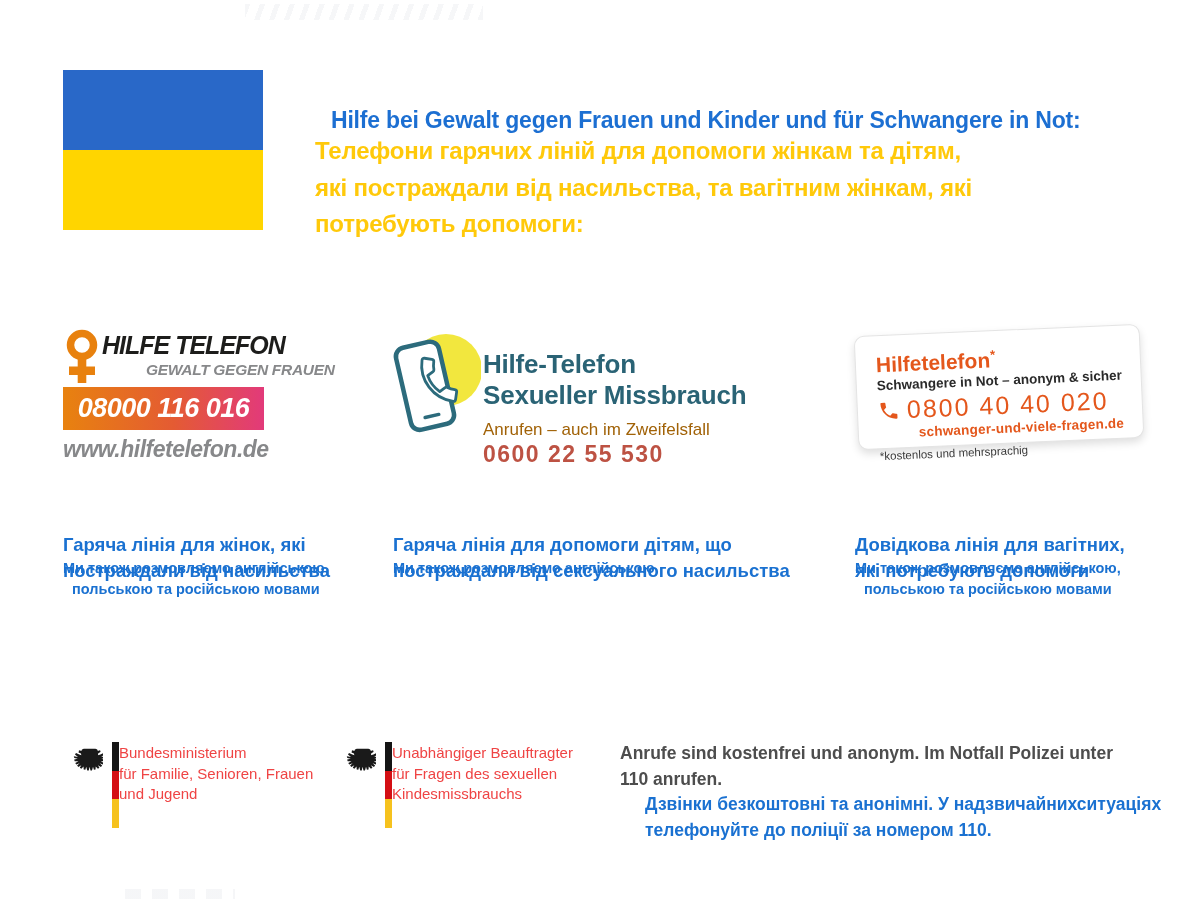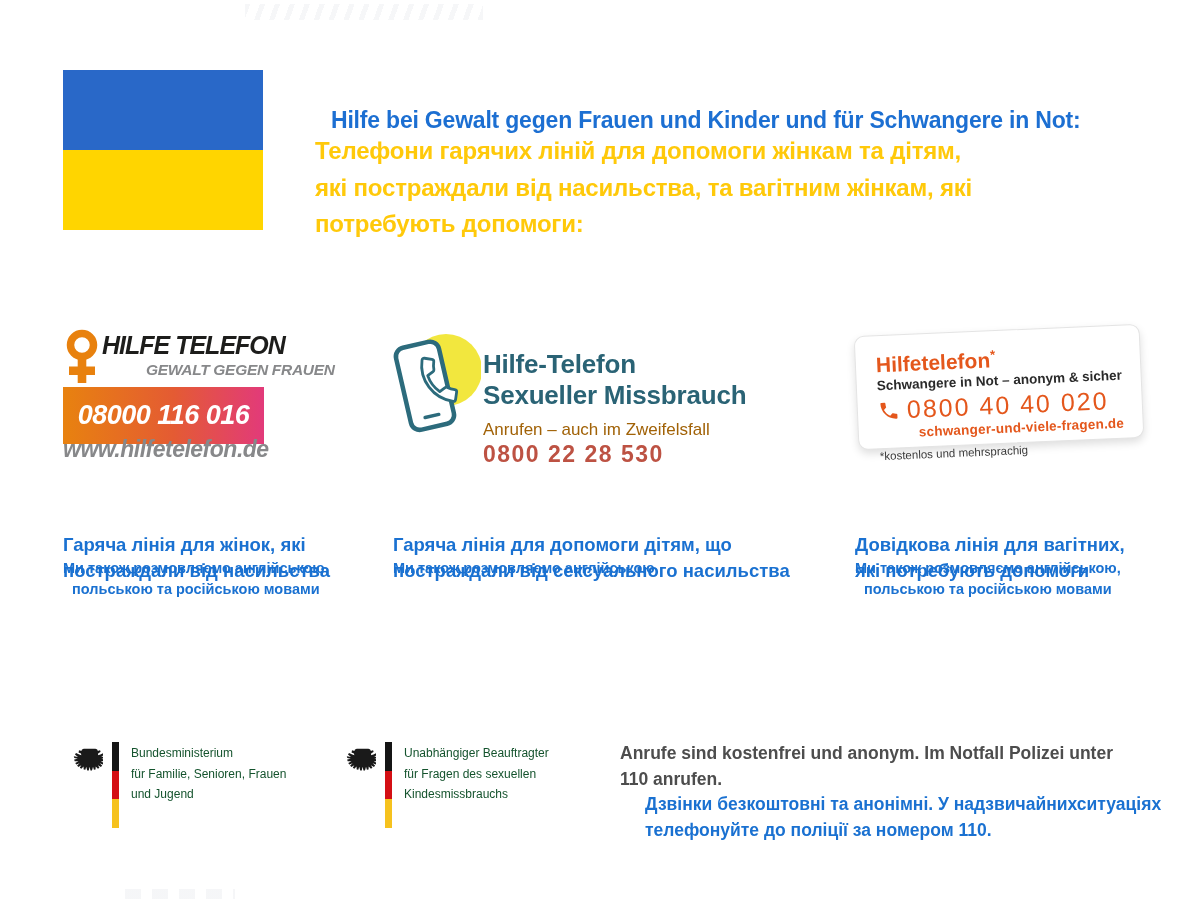--- a/index.html
+++ b/index.html
@@ -24,21 +24,21 @@
     color:#1c6fd2;white-space:nowrap;letter-spacing:-0.2px;}
   .title-uk{left:315px;top:133px;font-size:24px;line-height:36.5px;font-weight:bold;
     color:#ffc90a;white-space:nowrap;letter-spacing:-0.2px;}
 
   
   .female-icon{left:63px;top:329px;}
   .l1-wordmark{left:102px;top:331px;font-size:25px;font-weight:bold;font-style:italic;
     letter-spacing:-1px;color:#1d1d1b;white-space:nowrap;}
   .l1-sub{left:103px;top:361px;font-size:15.5px;font-weight:bold;font-style:italic;
     letter-spacing:-0.3px;color:#87888a;white-space:nowrap;margin-left:43px;}
-  .l1-banner{left:63px;top:387px;width:201px;height:57px;
+  .l1-banner{left:63px;top:387px;width:201px;height:43px;
     background:linear-gradient(90deg,#e8820f 0%,#e45b33 55%,#e23a7a 100%);
     display:flex;align-items:center;justify-content:center;
     font-size:27px;font-weight:bold;font-style:italic;color:#ffffff;letter-spacing:-0.5px;}
   .l1-web{left:63px;top:436px;font-size:23px;font-weight:bold;font-style:italic;
     letter-spacing:-0.5px;color:#87888a;white-space:nowrap;}
 
   
   .l2-icon{left:391px;top:330px;}
   .l2-title{left:483px;top:349px;font-size:26px;line-height:30.5px;font-weight:bold;
     color:#2a6375;white-space:nowrap;letter-spacing:-0.2px;}
@@ -64,21 +64,21 @@
   .c1{left:63px;} .c2{left:393px;} .c3{left:855px;}
   .row-head{top:489px;} .row-langs{top:558px;text-align:center;}
 
   
   .gov-logo{display:flex;}
   .gov1{left:65px;top:742px;} .gov2{left:338px;top:742px;}
   .eagle{width:38px;height:42px;fill:#1a1a1a;margin-top:2px;}
   .gov-stripe{width:7px;height:86px;margin-left:9px;display:flex;flex-direction:column;}
   .gov-stripe .b{flex:1;background:#151515;} .gov-stripe .r{flex:1;background:#d40f14;}
   .gov-stripe .g{flex:1;background:#f6c21e;}
-  .gov-name{margin-left:12px;font-size:12px;line-height:20.5px;color:#14532d;margin-top:1px;}
+  .gov-name{font-size:15px;line-height:20.5px;color:#ef4444;margin-top:1px;}
 
   .note{left:620px;top:741px;font-size:17.5px;line-height:25.5px;font-weight:bold;}
   .note-de{color:#4d4d4d;}
   .note-uk{color:#1a71d1;margin-left:25px;}
 </style>
 </head>
 <body>
 
 <div class="flyer">
 
@@ -113,21 +113,21 @@
       <rect x="12" y="14" width="44" height="84" rx="9" fill="#ffffff" stroke="#2c6b7c" stroke-width="4.5"></rect>
       <line x1="27" y1="87" x2="41" y2="87" stroke="#2c6b7c" stroke-width="3.5" stroke-linecap="round"></line>
     </g>
     <path transform="translate(22,24) scale(2.15) rotate(8 12 12)" d="M6.62 10.79c1.44 2.83 3.76 5.14 6.59 6.59l2.2-2.2c.27-.27.67-.36 1.02-.24 1.12.37 2.33.57 3.57.57.55 0 1 .45 1 1V20c0 .55-.45 1-1 1-9.39 0-17-7.61-17-17 0-.55.45-1 1-1h3.5c.55 0 1 .45 1 1 0 1.25.2 2.45.57 3.57.11.35.03.74-.25 1.02l-2.2 2.2z" fill="#ffffff" stroke="#2c6b7c" stroke-width="1.3" stroke-linejoin="round"></path>
   </svg>
   <div class="abs l2-title">
     <div>Hilfe-Telefon</div>
     <div>Sexueller Missbrauch</div>
   </div>
   <div class="abs l2-tag">Anrufen – auch im Zweifelsfall</div>
-  <div class="abs l2-phone">0800 22 28 530</div>
+  <div class="abs l2-phone">0600 22 55 530</div>
 
   <div class="abs card">
     <div class="card-title">
       <span>Hilfetelefon</span><sup>*</sup>
     </div>
     <div class="card-sub">Schwangere in Not – anonym &amp; sicher</div>
     <div class="card-phone-row">
       <svg width="22" height="22" viewBox="0 0 24 24">
         <path d="M6.62 10.79c1.44 2.83 3.76 5.14 6.59 6.59l2.2-2.2c.27-.27.67-.36 1.02-.24 1.12.37 2.33.57 3.57.57.55 0 1 .45 1 1V20c0 .55-.45 1-1 1-9.39 0-17-7.61-17-17 0-.55.45-1 1-1h3.5c.55 0 1 .45 1 1 0 1.25.2 2.45.57 3.57.11.35.03.74-.25 1.02l-2.2 2.2z" fill="#e4571c"></path>
       </svg>

